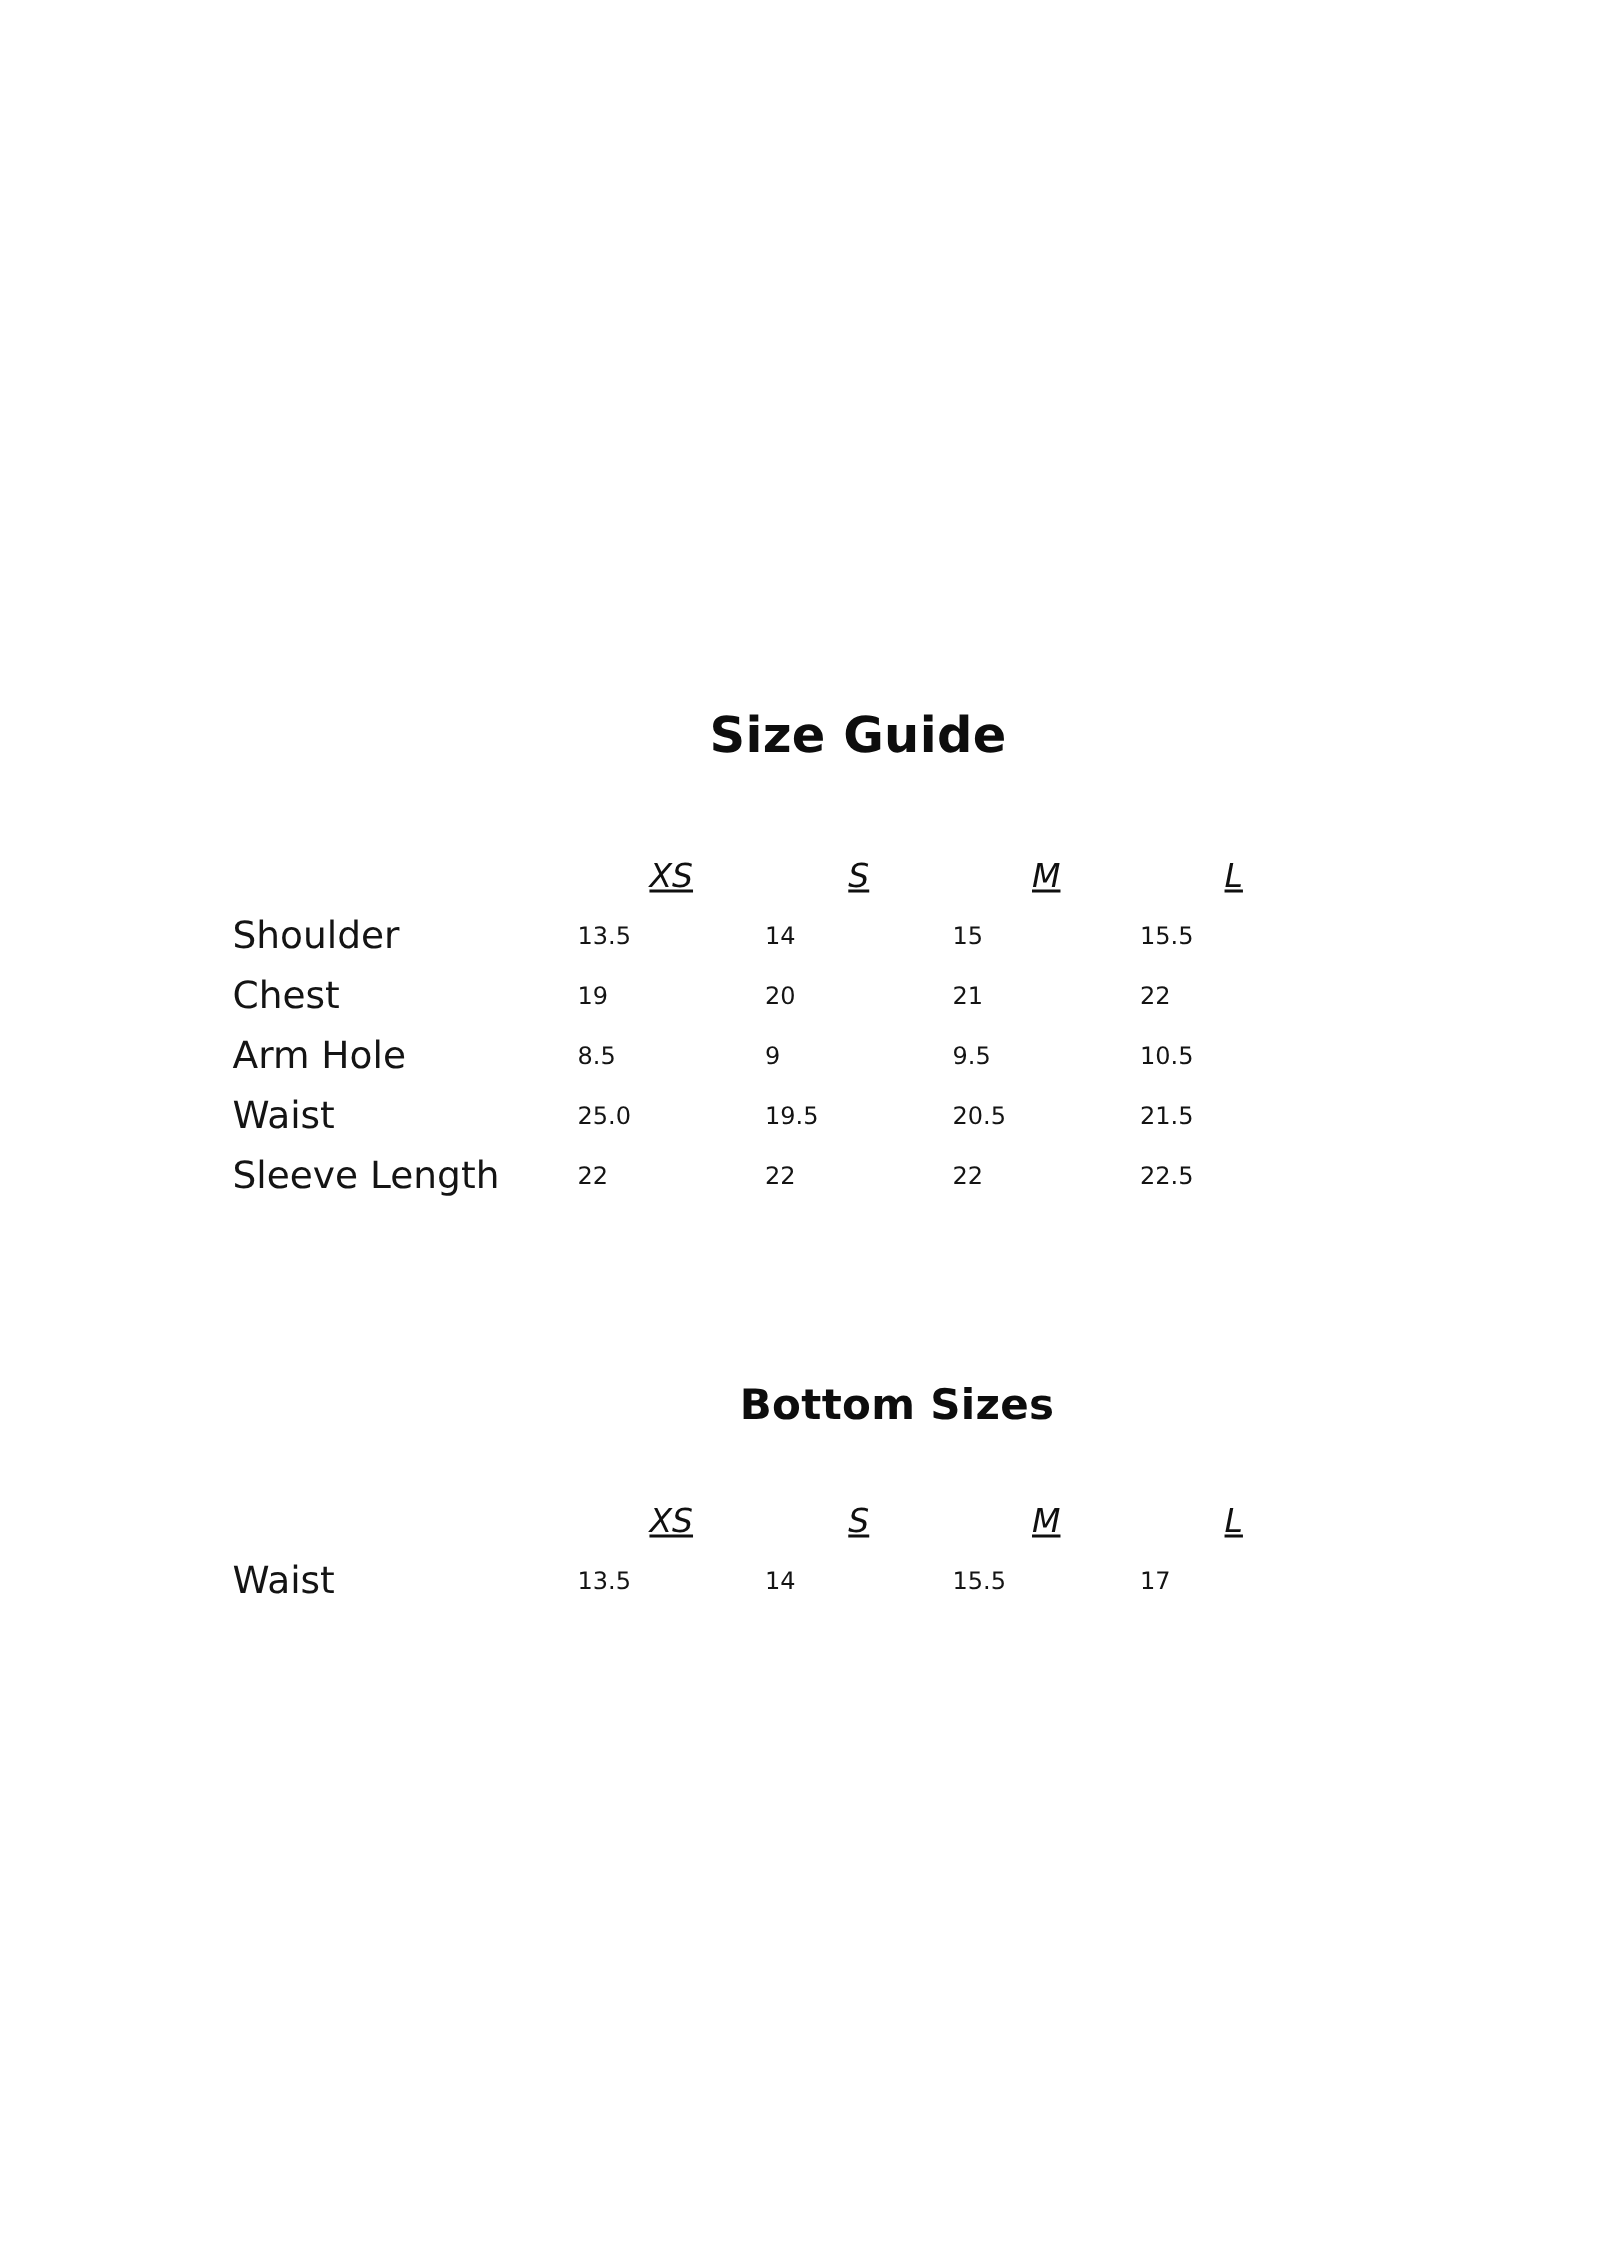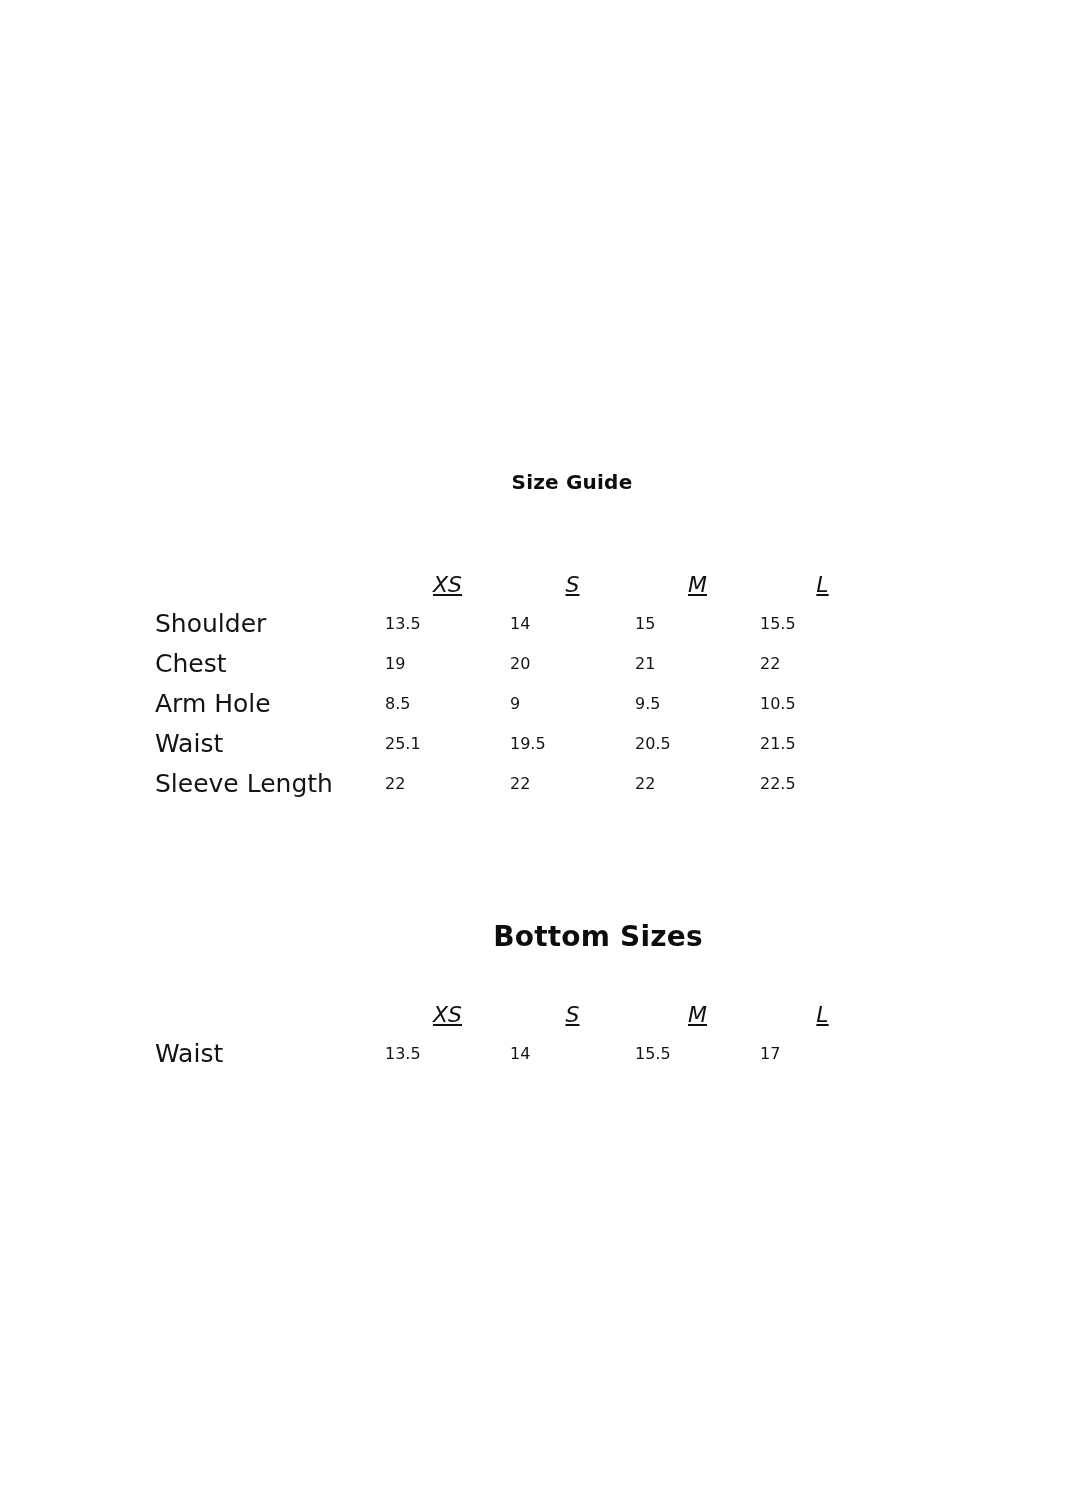--- a/index.html
+++ b/index.html
@@ -30,21 +30,21 @@
     font-weight: bold;
     color: #0d0d0d;
     letter-spacing: 0.2px;
   }
 
   #size-guide-title {
     position: absolute;
     left: 0;
     top: 470px;
     width: 1080px;
-    font-size: 20px;
+    font-size: 33px;
     
     padding-left: 64px;
     box-sizing: border-box;
   }
 
   #bottom-sizes-title {
     position: absolute;
     left: 0;
     top: 920px;
     width: 1080px;
@@ -143,21 +143,21 @@
       </tr>
       <tr>
         <td class="label-col">Arm Hole</td>
         <td class="val-col">8.5</td>
         <td class="val-col">9</td>
         <td class="val-col">9.5</td>
         <td class="val-col">10.5</td>
       </tr>
       <tr>
         <td class="label-col">Waist</td>
-        <td class="val-col">25.1</td>
+        <td class="val-col">25.0</td>
         <td class="val-col">19.5</td>
         <td class="val-col">20.5</td>
         <td class="val-col">21.5</td>
       </tr>
       <tr>
         <td class="label-col">Sleeve Length</td>
         <td class="val-col">22</td>
         <td class="val-col">22</td>
         <td class="val-col">22</td>
         <td class="val-col">22.5</td>

